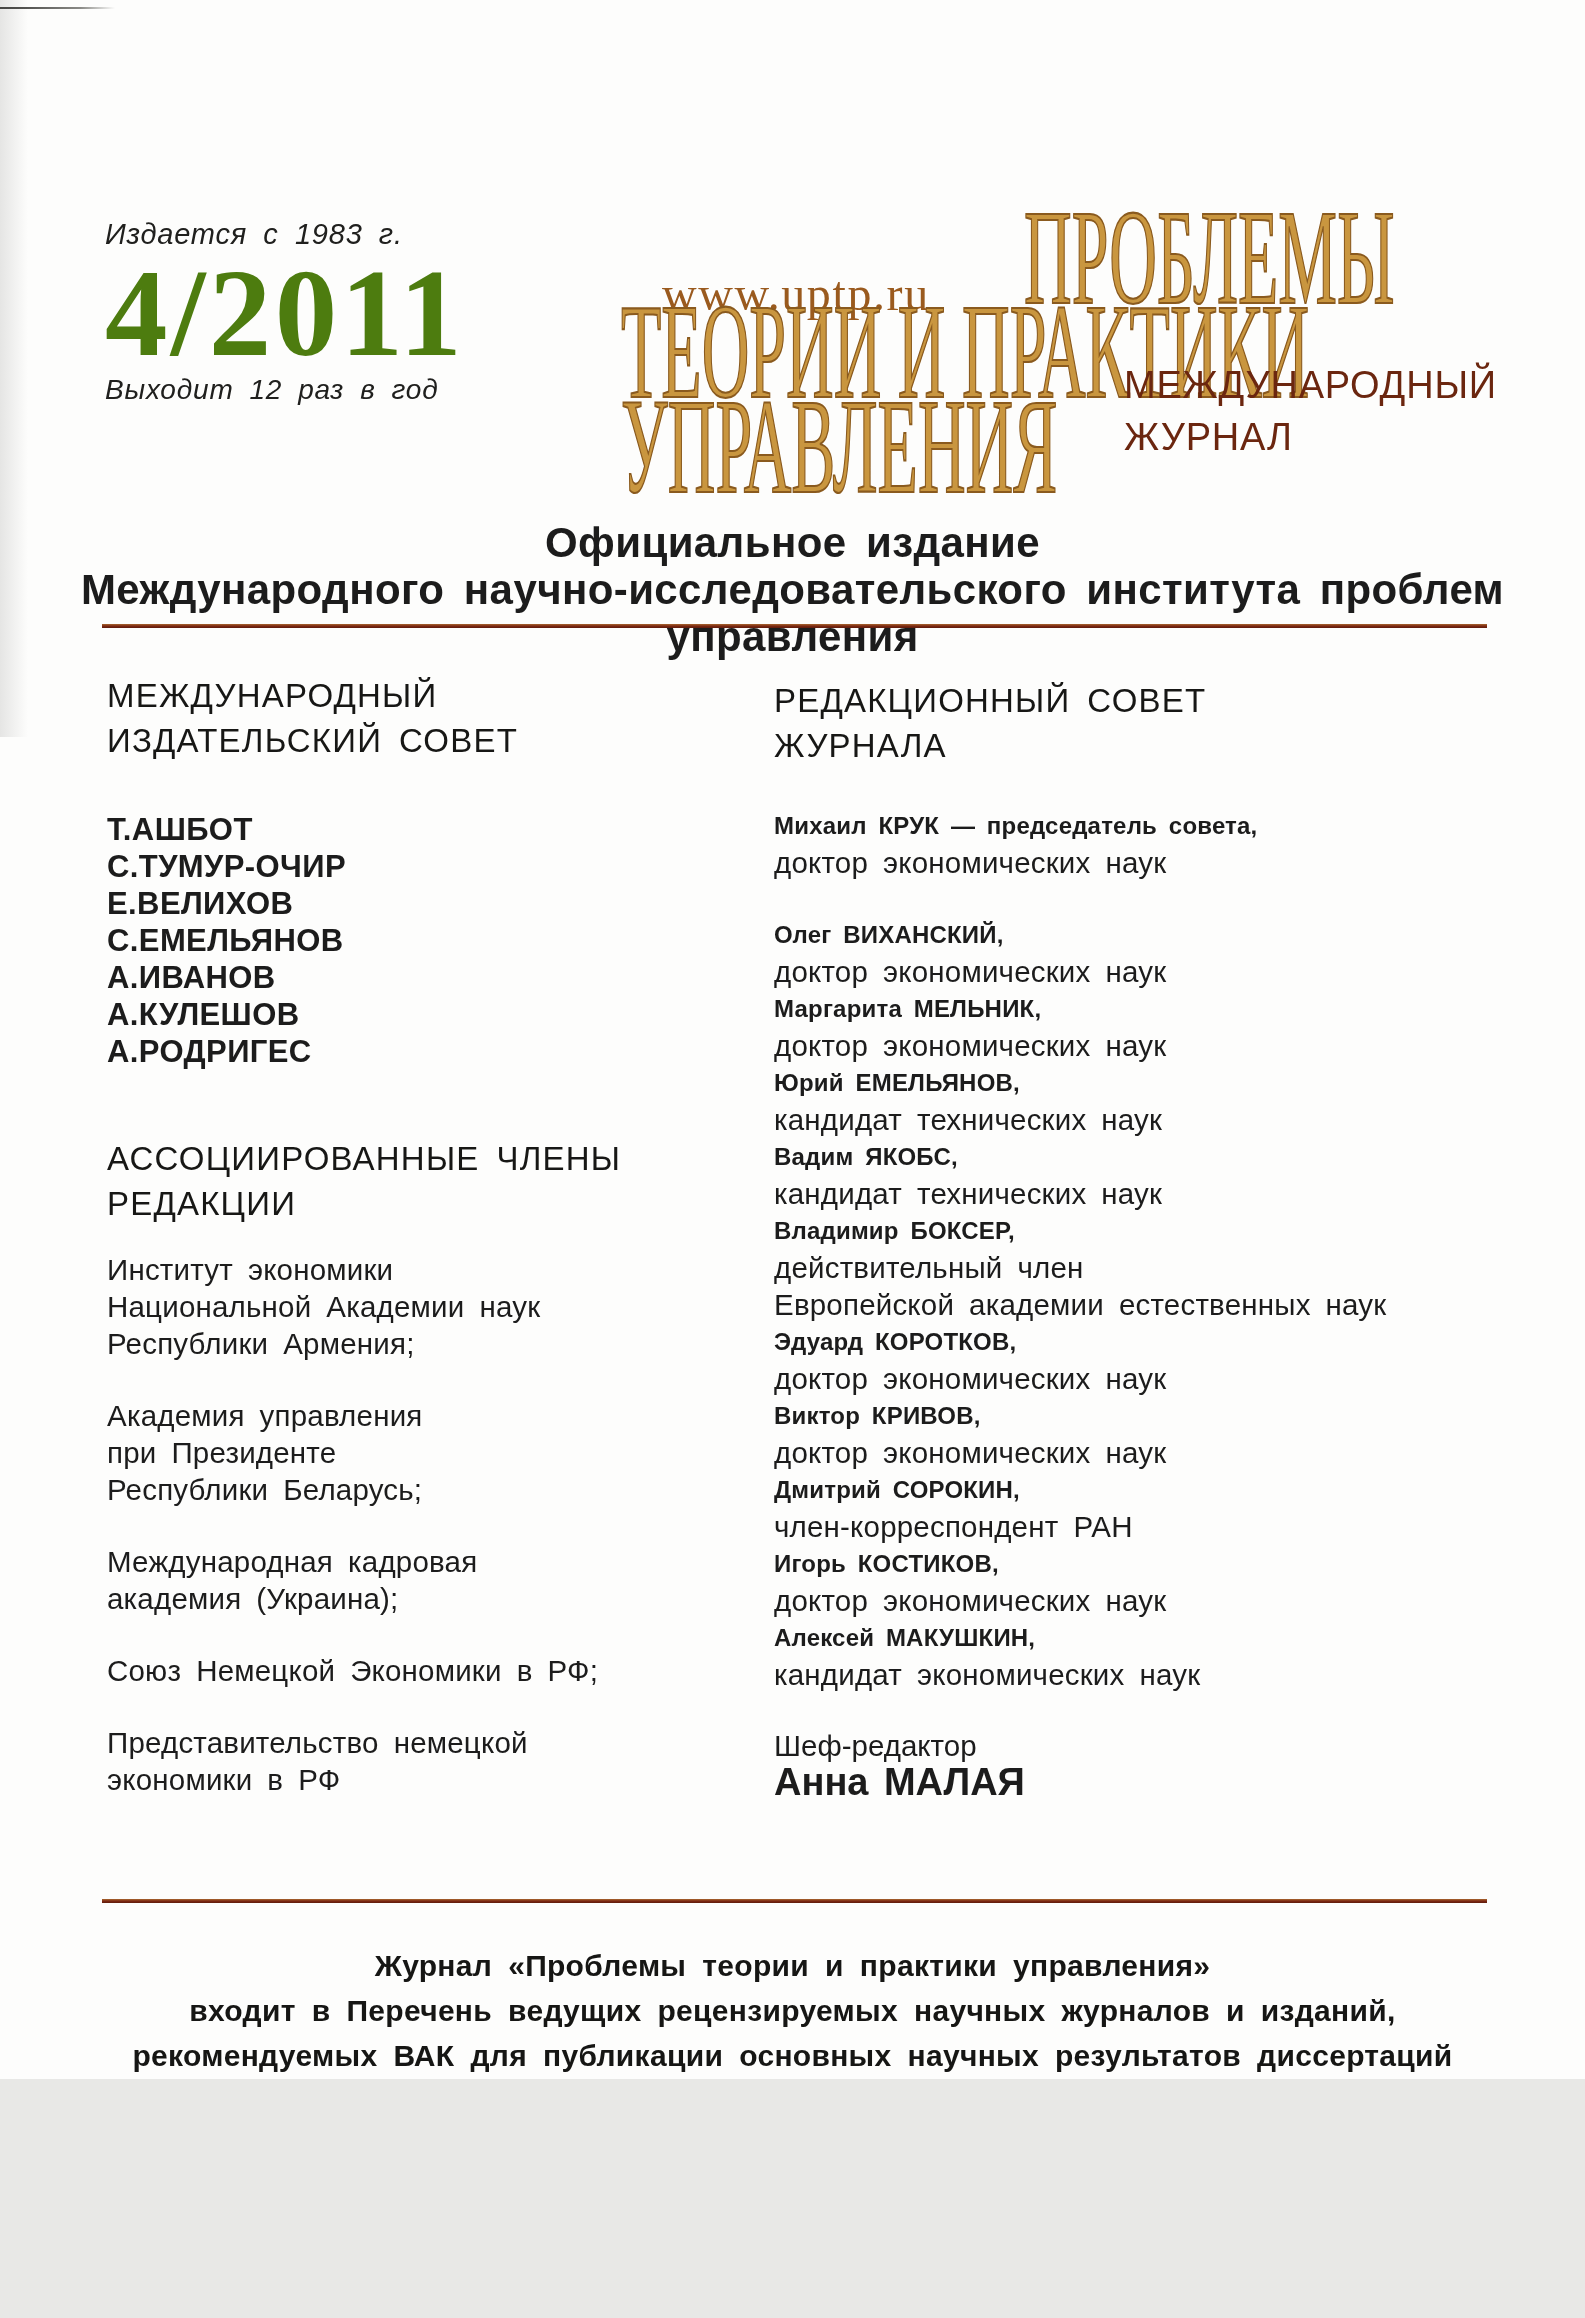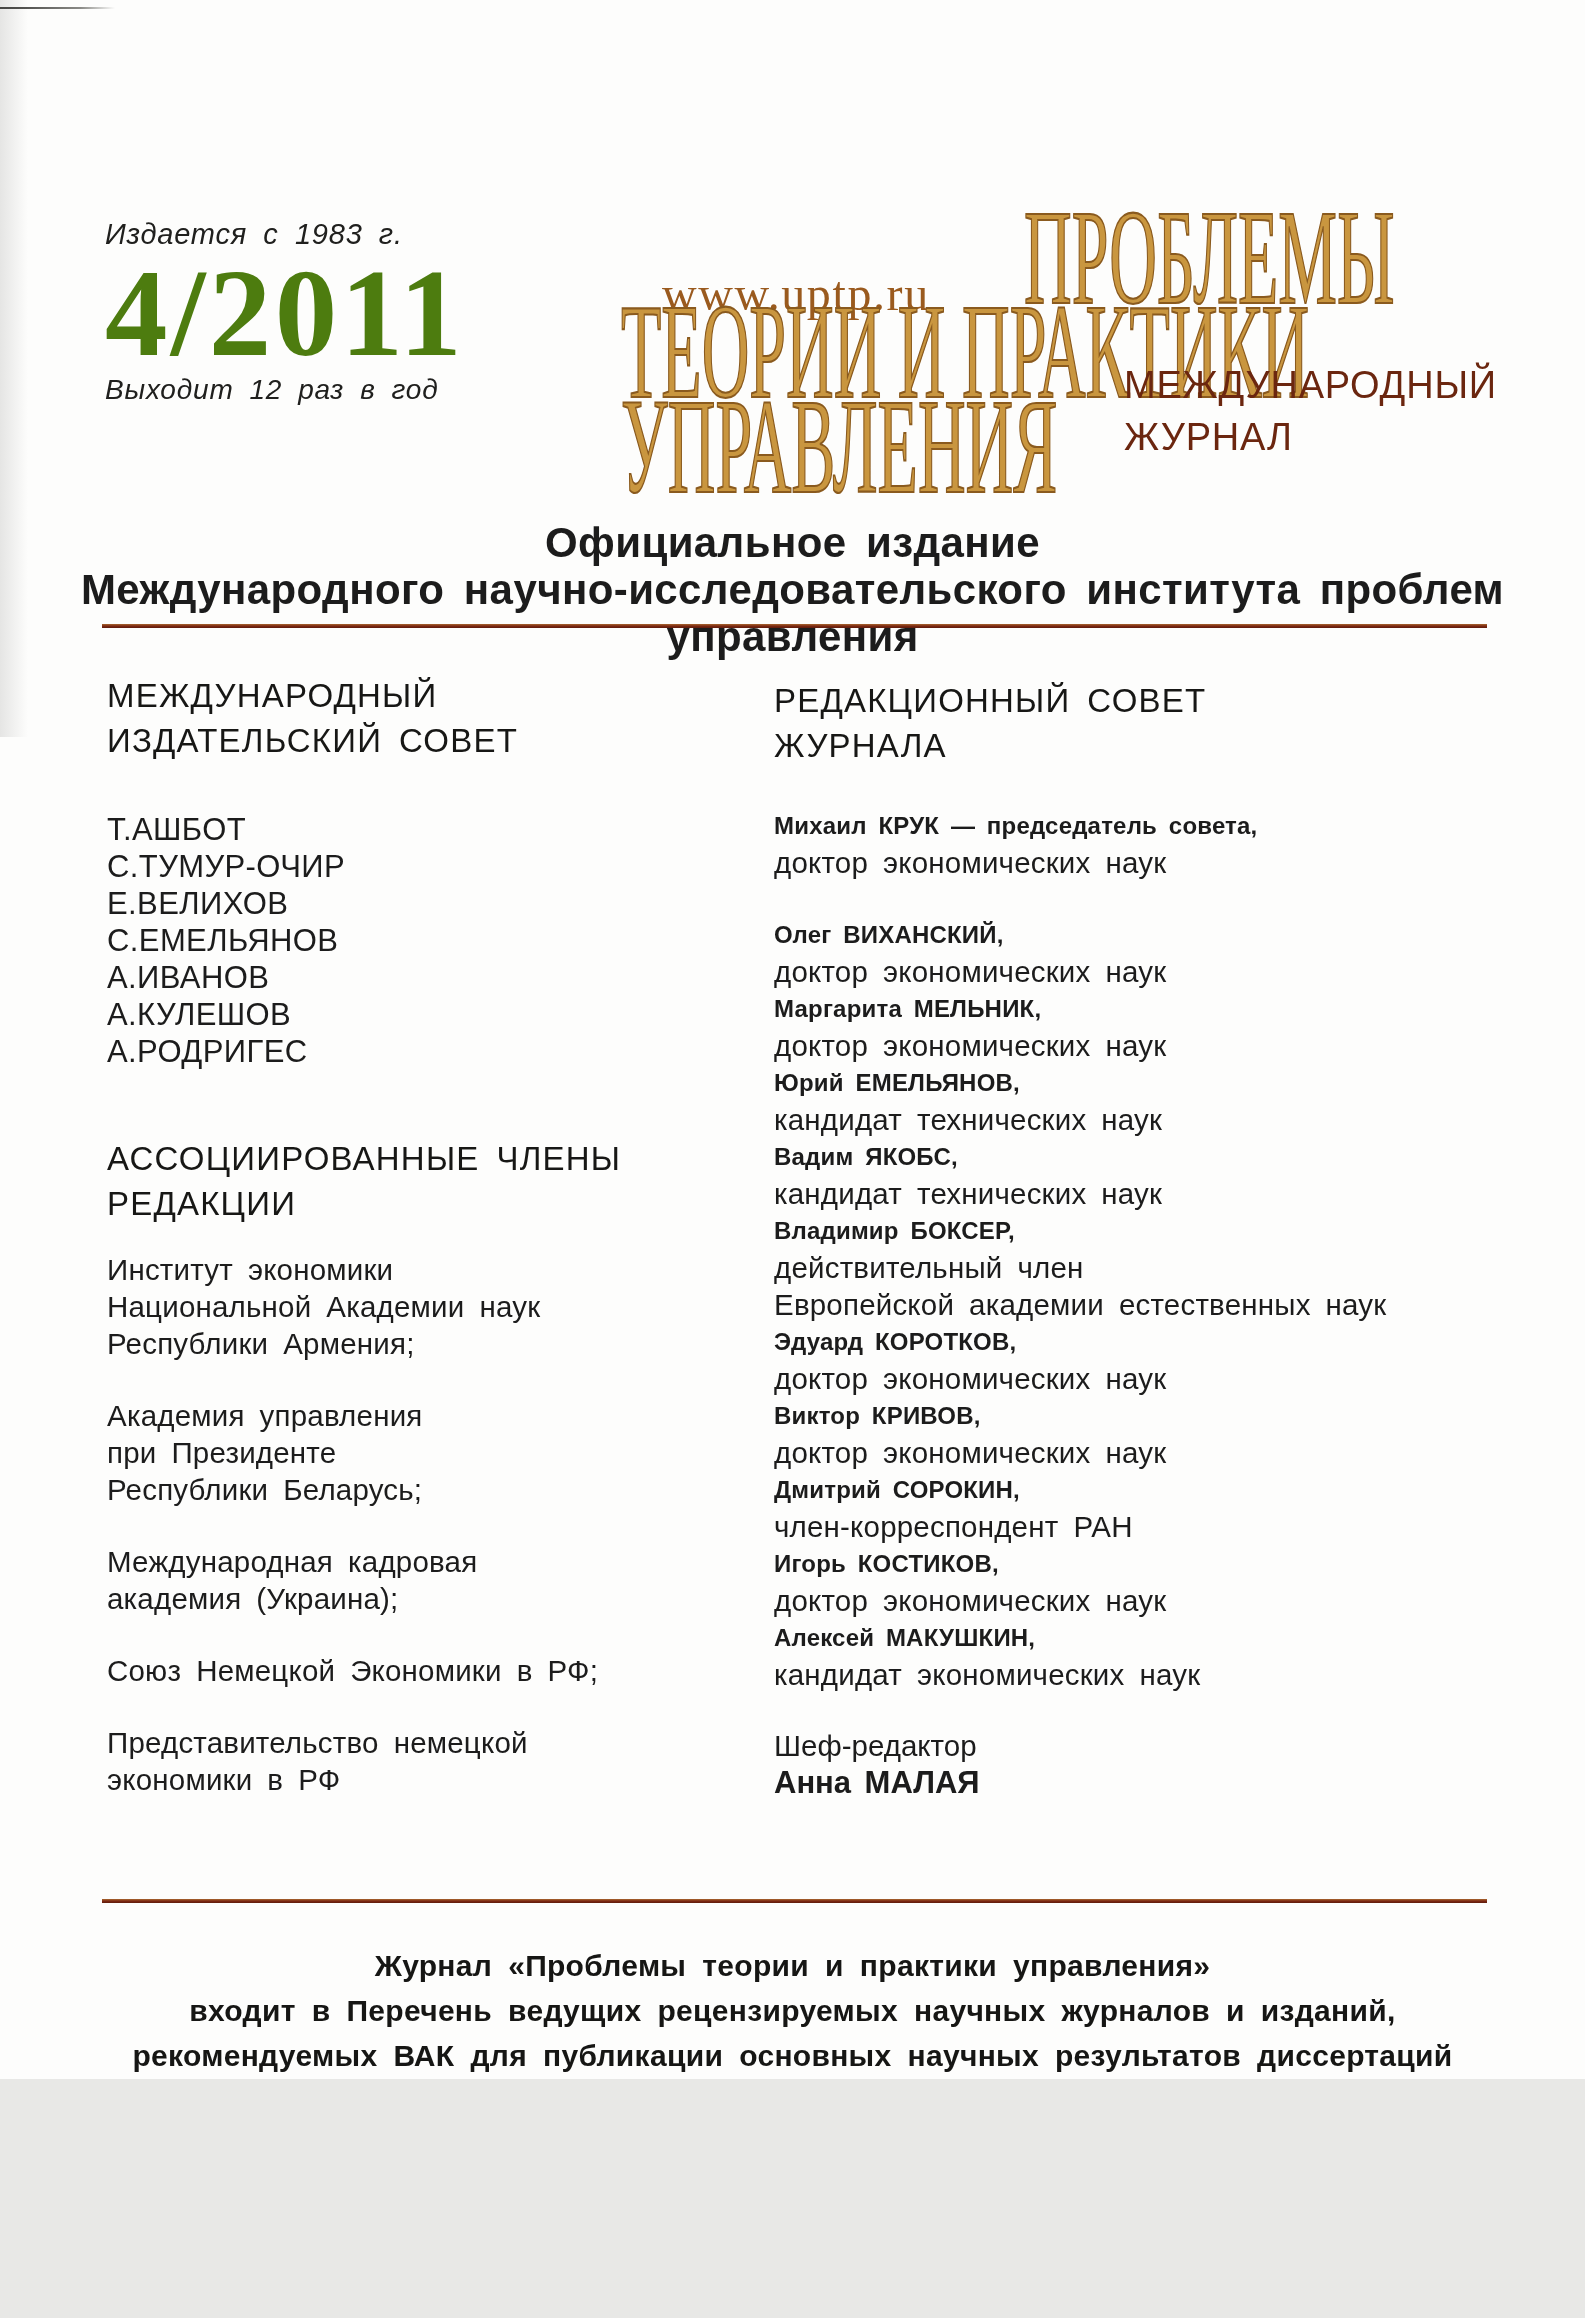--- a/index.html
+++ b/index.html
@@ -82,37 +82,37 @@
   
   .col{position:absolute;}
   .col-left{left:107px;top:673px;width:664px;}
   .col-right{left:774px;top:678px;width:729px;}
   .col-header{
     font-size:33px;line-height:45px;letter-spacing:1.2px;word-spacing:6.6px;
     font-weight:400;color:#171715;
   }
   .names{margin-top:48px;}
   .name-line{
-    font-weight:400;font-size:31px;line-height:37px;letter-spacing:0.4px;
+    font-weight:700;font-size:31px;line-height:37px;letter-spacing:0.4px;
   }
   .assoc-header{margin-top:66px;}
   .orgs{margin-top:24.6px;}
   .org{margin-bottom:35px;}
   .org-line{font-size:29.5px;line-height:37px;word-spacing:6.6px;letter-spacing:0.2px;}
 
   .members{margin-top:39px;}
   .member{margin-bottom:0;}
   .member.gap-after{margin-bottom:35px;}
   .member-name{
     font-weight:700;font-size:24px;line-height:37px;letter-spacing:0.2px;word-spacing:4.9px;
   }
   .degree-line{font-size:29.5px;line-height:37px;word-spacing:6.6px;letter-spacing:0.2px;}
   .chief{margin-top:34px;}
   .chief-label{font-size:29.5px;line-height:37px;word-spacing:4.9px;}
-  .chief-name{font-weight:700;font-size:31px;line-height:37px;word-spacing:4.9px;}
+  .chief-name{font-weight:700;font-size:38px;line-height:37px;word-spacing:4.9px;}
 
   
   .footer-note{
     position:absolute;left:0;top:1943px;width:1585px;
     text-align:center;font-weight:700;font-size:30px;line-height:45px;
     word-spacing:7.4px;letter-spacing:0.3px;color:#161614;
   }
 </style>
 </head>
 <body>

